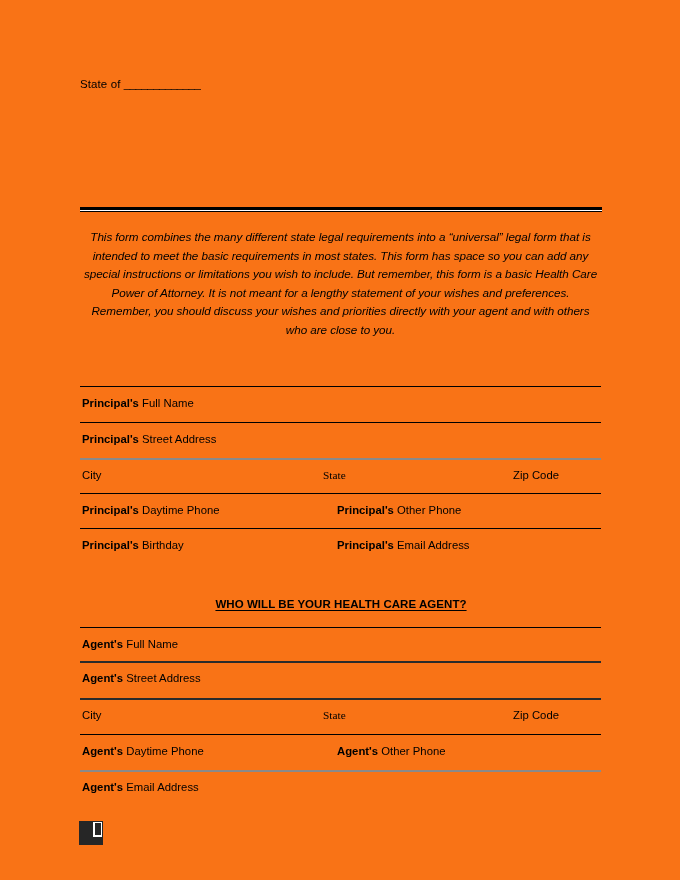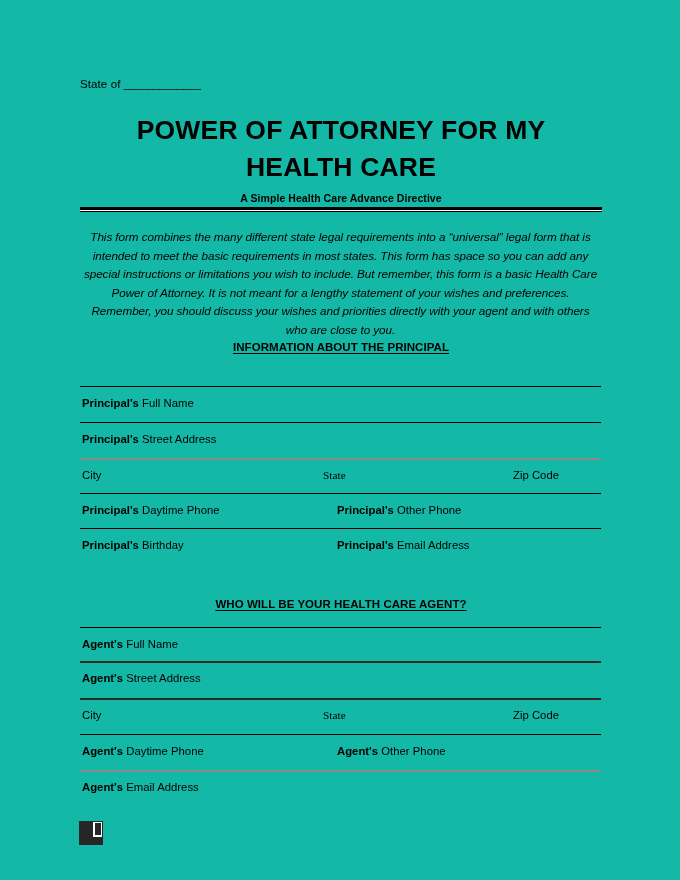--- a/index.html
+++ b/index.html
@@ -11,21 +11,21 @@
     width: 680px;
     height: 880px;
     font-family: "Liberation Sans", sans-serif;
     color: #000000;
     -webkit-font-smoothing: antialiased;
   }
   .page {
     position: relative;
     width: 680px;
     height: 880px;
-    background: #14b8a6;
+    background: #f97316;
     box-sizing: border-box;
     overflow: hidden;
   }
 
   
   .state-of {
     position: absolute;
     left: 80px;
     top: 78px;
     font-size: 11.5px;
@@ -178,36 +178,29 @@
 </style>
 </head>
 <body>
 
 <div class="page">
 
   <div class="state-of">
     <span>State of </span><span class="blank">_____________</span>
   </div>
 
-  <div class="title-block">
-    <h1 class="doc-title">POWER OF ATTORNEY FOR MY HEALTH CARE</h1>
-    <p class="doc-subtitle">A Simple Health Care Advance Directive</p>
-  </div>
 
   <div class="title-rule">
     <div class="bar-thick"></div>
     <div class="bar-gap"></div>
     <div class="bar-thin"></div>
   </div>
 
   <div class="intro">This form combines the many different state legal requirements into a “universal” legal form that is intended to meet the basic requirements in most states. This form has space so you can add any special instructions or limitations you wish to include. But remember, this form is a basic Health Care Power of Attorney. It is not meant for a lengthy statement of your wishes and preferences. Remember, you should discuss your wishes and priorities directly with your agent and with others who are close to you.</div>
 
-  <div class="section-heading" id="heading-principal">
-    <span>INFORMATION ABOUT THE PRINCIPAL</span>
-  </div>
 
   <div class="section-heading" id="heading-agent">
     <span>WHO WILL BE YOUR HEALTH CARE AGENT?</span>
   </div>
 
   <div id="rows-container">
       <div class="field-row" style="top: 386px;">
         <div class="rule"></div>
         <div class="label col-1"><b>Principal's</b> Full Name</div>
       </div>

